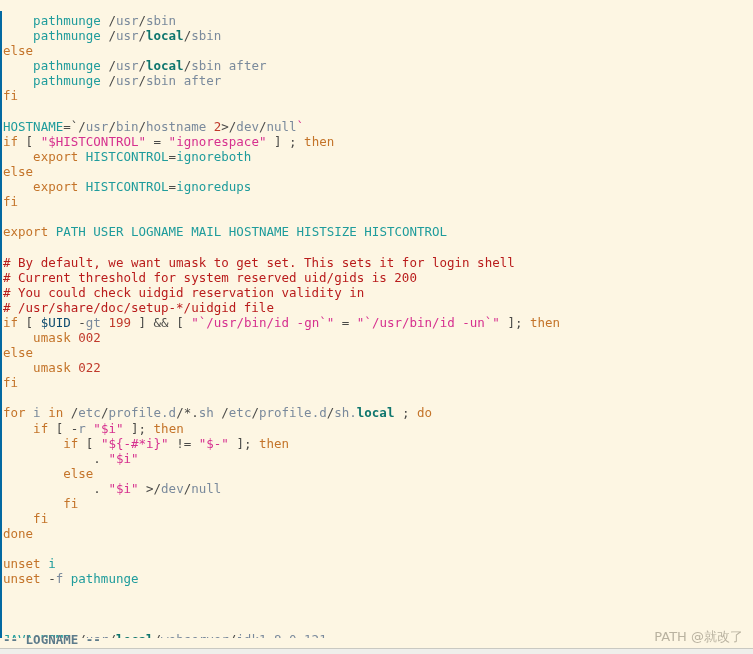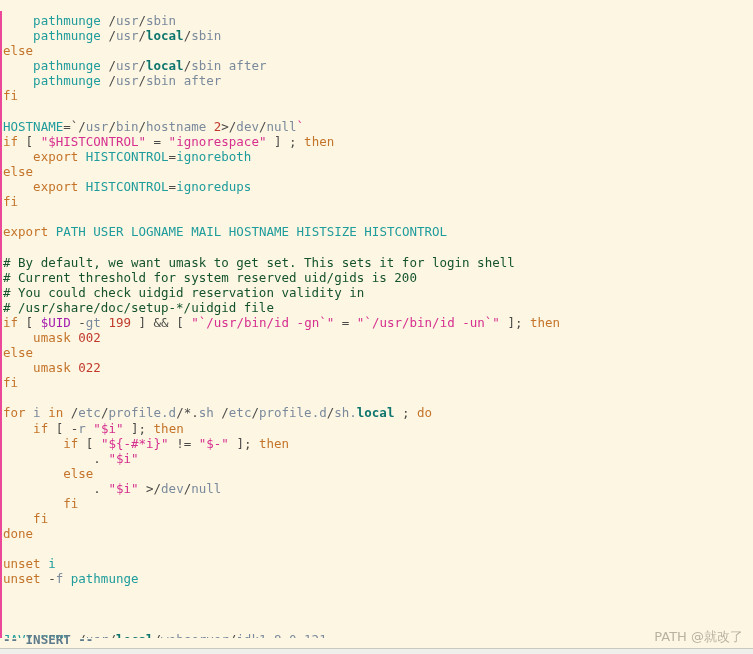--- a/index.html
+++ b/index.html
@@ -84,42 +84,42 @@
     background: #8d8d86;
   }
 
   
   .editor {
     position: absolute;
     top: 11px; left: 0;
     width: 753px;
     height: 627px;
     background: #fdf6e3;
-    border-left: 2px solid #ec4899;
+    border-left: 2px solid #0369a1;
     box-sizing: border-box;
     overflow: hidden;
   }
   .code {
     margin: 0;
     padding: 2px 0 0 1px;
     font-family: "DejaVu Sans Mono", monospace;
     font-size: 12.5px;
     line-height: 15.1px;
     white-space: pre;
     color: #4a4a48;
     letter-spacing: 0px;
   }
   .line { height: 15.1px; }
 
   
   .kw      { color: #c4742a; }            
   .id      { color: #1f9c9c; }            
   .str     { color: #d6308f; }            
-  .var     { color: #a21caf; }
-  .com     { color: #14532d; }            
+  .var     { color: #0c4a6e; }
+  .com     { color: #b91c1c; }            
   .num     { color: #c0392b; }            
   .op      { color: #4a4a48; }            
   .path    { color: #7a8a9c; }            
   .hl      { color: #0f766e; font-weight: bold; }
 
   
   .statusline {
     position: absolute;
     left: 0;
     top: 632px;
@@ -157,19 +157,19 @@
 </head>
 <body>
 
 <div id="app">
 
 
   <div class="editor">
     <pre class="code" id="code-body"><div class="line">    <span class="id">pathmunge</span> <span class="op">/</span><span class="path">usr</span><span class="op">/</span><span class="path">sbin</span></div><div class="line">    <span class="id">pathmunge</span> <span class="op">/</span><span class="path">usr</span><span class="op">/</span><span class="path"><span class="hl">local</span></span><span class="op">/</span><span class="path">sbin</span></div><div class="line"><span class="kw">else</span></div><div class="line">    <span class="id">pathmunge</span> <span class="op">/</span><span class="path">usr</span><span class="op">/</span><span class="path"><span class="hl">local</span></span><span class="op">/</span><span class="path">sbin</span> <span class="path">after</span></div><div class="line">    <span class="id">pathmunge</span> <span class="op">/</span><span class="path">usr</span><span class="op">/</span><span class="path">sbin</span> <span class="path">after</span></div><div class="line"><span class="kw">fi</span></div><div class="line">&nbsp;</div><div class="line"><span class="id">HOSTNAME</span><span class="op">=`/</span><span class="path">usr</span><span class="op">/</span><span class="path">bin</span><span class="op">/</span><span class="path">hostname</span> <span class="num">2</span><span class="op">&gt;/</span><span class="path">dev</span><span class="op">/</span><span class="path">null</span><span class="str">`</span></div><div class="line"><span class="kw">if</span> <span class="op">[</span> <span class="str">"$HISTCONTROL"</span> <span class="op">=</span> <span class="str">"ignorespace"</span> <span class="op">]</span> <span class="op">;</span> <span class="kw">then</span></div><div class="line">    <span class="kw">export</span> <span class="id">HISTCONTROL</span><span class="op">=</span><span class="id">ignoreboth</span></div><div class="line"><span class="kw">else</span></div><div class="line">    <span class="kw">export</span> <span class="id">HISTCONTROL</span><span class="op">=</span><span class="id">ignoredups</span></div><div class="line"><span class="kw">fi</span></div><div class="line">&nbsp;</div><div class="line"><span class="kw">export</span> <span class="id">PATH</span> <span class="id">USER</span> <span class="id">LOGNAME</span> <span class="id">MAIL</span> <span class="id">HOSTNAME</span> <span class="id">HISTSIZE</span> <span class="id">HISTCONTROL</span></div><div class="line">&nbsp;</div><div class="line"><span class="com"># By default, we want umask to get set. This sets it for login shell</span></div><div class="line"><span class="com"># Current threshold for system reserved uid/gids is 200</span></div><div class="line"><span class="com"># You could check uidgid reservation validity in</span></div><div class="line"><span class="com"># /usr/share/doc/setup-*/uidgid file</span></div><div class="line"><span class="kw">if</span> <span class="op">[</span> <span class="var">$UID</span> <span class="op">-</span><span class="path">gt</span> <span class="num">199</span> <span class="op">]</span> <span class="op">&amp;&amp;</span> <span class="op">[</span> <span class="str">"`/usr/bin/id -gn`"</span> <span class="op">=</span> <span class="str">"`/usr/bin/id -un`"</span> <span class="op">];</span> <span class="kw">then</span></div><div class="line">    <span class="kw">umask</span> <span class="num">002</span></div><div class="line"><span class="kw">else</span></div><div class="line">    <span class="kw">umask</span> <span class="num">022</span></div><div class="line"><span class="kw">fi</span></div><div class="line">&nbsp;</div><div class="line"><span class="kw">for</span> <span class="path">i</span> <span class="kw">in</span> <span class="op">/</span><span class="path">etc</span><span class="op">/</span><span class="path">profile.d</span><span class="op">/*.</span><span class="path">sh</span> <span class="op">/</span><span class="path">etc</span><span class="op">/</span><span class="path">profile.d</span><span class="op">/</span><span class="path">sh.<span class="hl">local</span></span> <span class="op">;</span> <span class="kw">do</span></div><div class="line">    <span class="kw">if</span> <span class="op">[</span> <span class="op">-</span><span class="path">r</span> <span class="str">"$i"</span> <span class="op">];</span> <span class="kw">then</span></div><div class="line">        <span class="kw">if</span> <span class="op">[</span> <span class="str">"${-#*i}"</span> <span class="op">!=</span> <span class="str">"$-"</span> <span class="op">];</span> <span class="kw">then</span></div><div class="line">            <span class="op">.</span> <span class="str">"$i"</span></div><div class="line">        <span class="kw">else</span></div><div class="line">            <span class="op">.</span> <span class="str">"$i"</span> <span class="op">&gt;/</span><span class="path">dev</span><span class="op">/</span><span class="path">null</span></div><div class="line">        <span class="kw">fi</span></div><div class="line">    <span class="kw">fi</span></div><div class="line"><span class="kw">done</span></div><div class="line">&nbsp;</div><div class="line"><span class="kw">unset</span> <span class="id">i</span></div><div class="line"><span class="kw">unset</span> <span class="op">-</span><span class="path">f</span> <span class="id">pathmunge</span></div><div class="line">&nbsp;</div><div class="line">&nbsp;</div><div class="line">&nbsp;</div><div class="line"><span class="id">JAVA_HOME</span><span class="op">=/</span><span class="path">usr</span><span class="op">/</span><span class="path"><span class="hl">local</span></span><span class="op">/</span><span class="path">webserver</span><span class="op">/</span><span class="path">jdk1.8.0_121</span></div></pre>
   </div>
 
-  <div class="statusline">-- INSERT --</div>
+  <div class="statusline">-- LOGNAME --</div>
 
   <div class="watermark">PATH @就改了</div>
 
   <div class="bottombar"></div>
 
 </div>
 
 </body></html>

